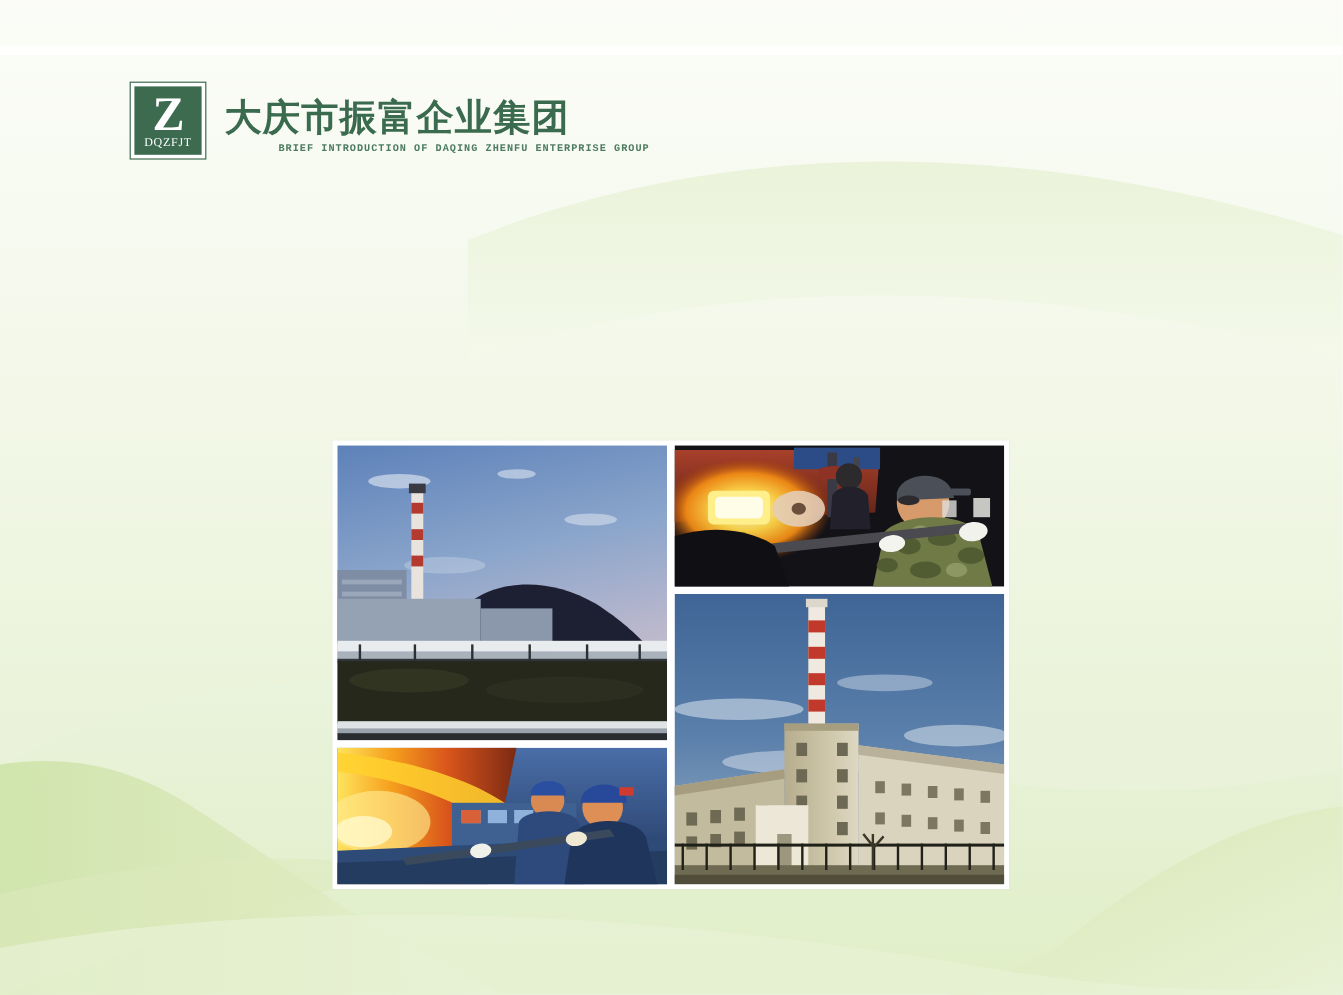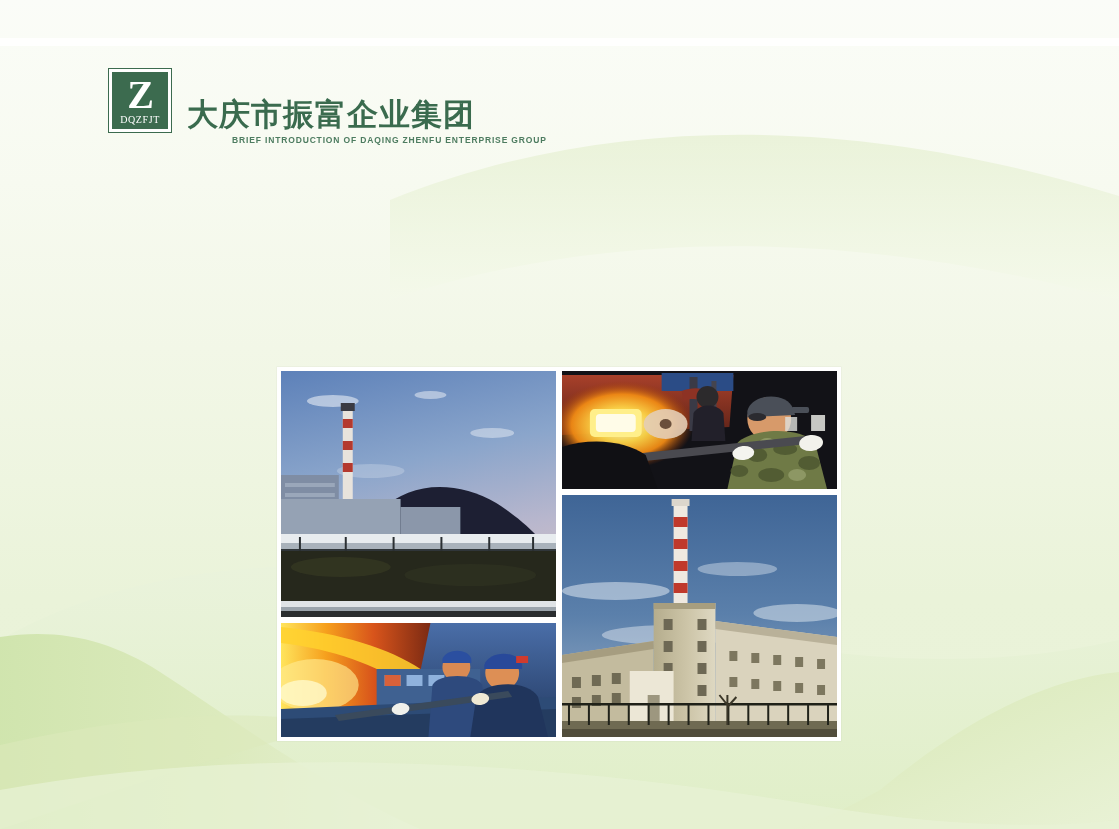--- a/index.html
+++ b/index.html
@@ -89,33 +89,33 @@
   .logo-abbr {
     color: #ffffff;
     font-family: "Liberation Serif", "DejaVu Serif", serif;
     font-size: 10px;
     letter-spacing: .6px;
     line-height: 10px;
     margin-top: 0;
   }
   .title-block {
     margin-left: 15px;
-    margin-top: 29px;
+    margin-top: 13px;
   }
   .title-cn {
     font-family: "DejaVu Sans", "Liberation Sans", sans-serif;
     font-size: 31px;
     font-weight: bold;
     color: #3a6b4e;
     letter-spacing: 1px;
     line-height: 34px;
     white-space: nowrap;
   }
   .title-en {
-    font-family: Liberation Sans, sans-serif;
+    font-family: Liberation Mono, monospace;
     font-size: 8.5px;
     font-weight: bold;
     color: #4d7c60;
     letter-spacing: .85px;
     margin-top: 4px;
     white-space: nowrap;
     padding-left: 45px;
   }
 
   

